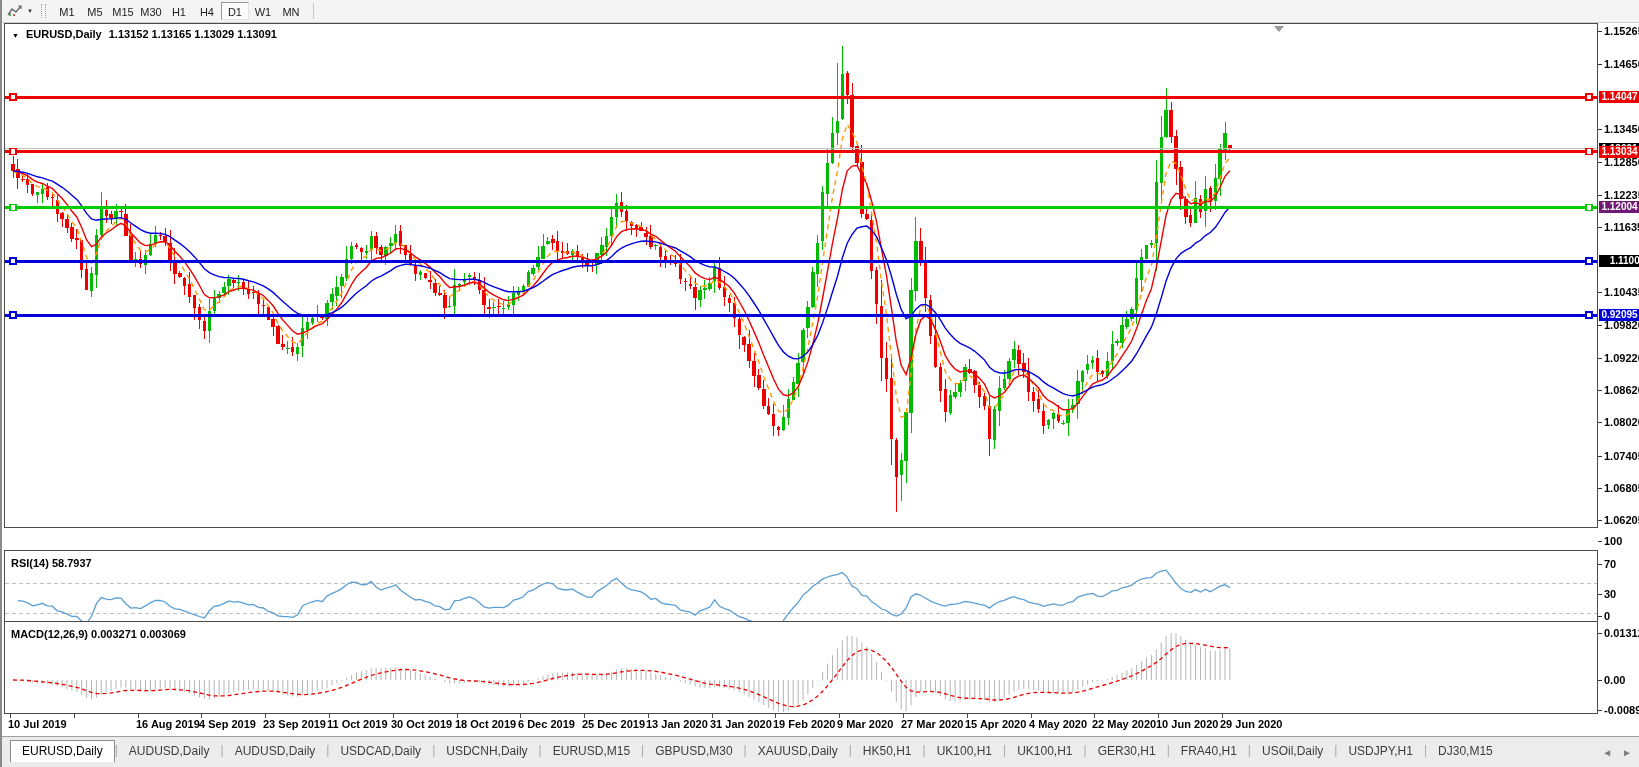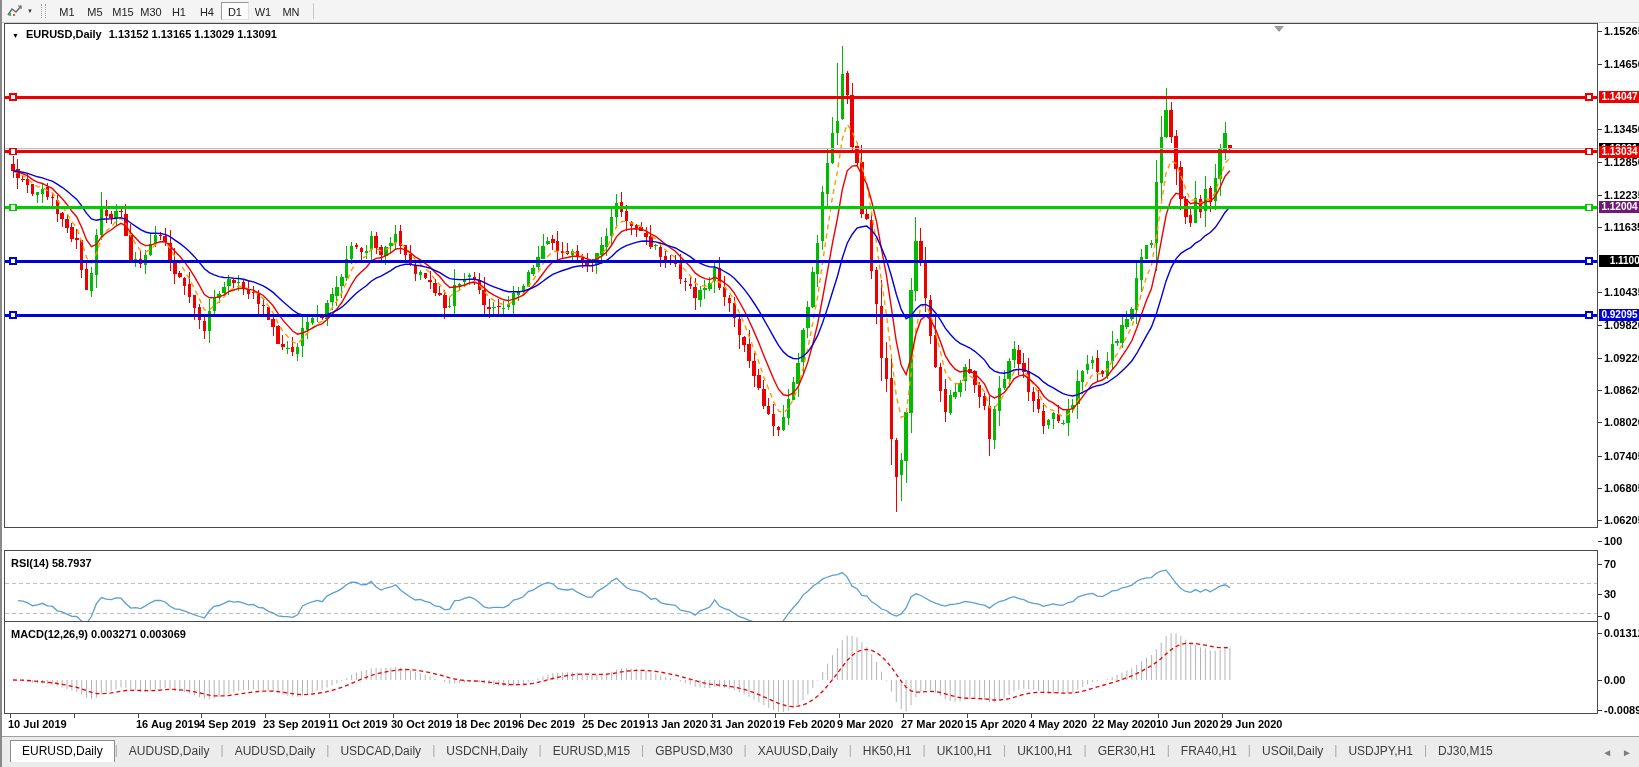--- a/index.html
+++ b/index.html
@@ -928,21 +928,21 @@
       <div class="time-label" style="left: 134px;">16 Aug 2019</div>
       <div class="time-tick" style="left: 199px;"></div>
       <div class="time-label" style="left: 197px;">4 Sep 2019</div>
       <div class="time-tick" style="left: 263px;"></div>
       <div class="time-label" style="left: 261px;">23 Sep 2019</div>
       <div class="time-tick" style="left: 327px;"></div>
       <div class="time-label" style="left: 325px;">11 Oct 2019</div>
       <div class="time-tick" style="left: 391px;"></div>
       <div class="time-label" style="left: 389px;">30 Oct 2019</div>
       <div class="time-tick" style="left: 455px;"></div>
-      <div class="time-label" style="left: 453px;">18 Dec 2019</div>
+      <div class="time-label" style="left: 453px;">18 Oct 2019</div>
       <div class="time-tick" style="left: 518px;"></div>
       <div class="time-label" style="left: 516px; text-align: right;">6 Dec 2019</div>
       <div class="time-tick" style="left: 582px;"></div>
       <div class="time-label" style="left: 580px;">25 Dec 2019</div>
       <div class="time-tick" style="left: 646px;"></div>
       <div class="time-label" style="left: 644px;">13 Jan 2020</div>
       <div class="time-tick" style="left: 710px;"></div>
       <div class="time-label" style="left: 708px;">31 Jan 2020</div>
       <div class="time-tick" style="left: 773px;"></div>
       <div class="time-label" style="left: 771px;">19 Feb 2020</div>

